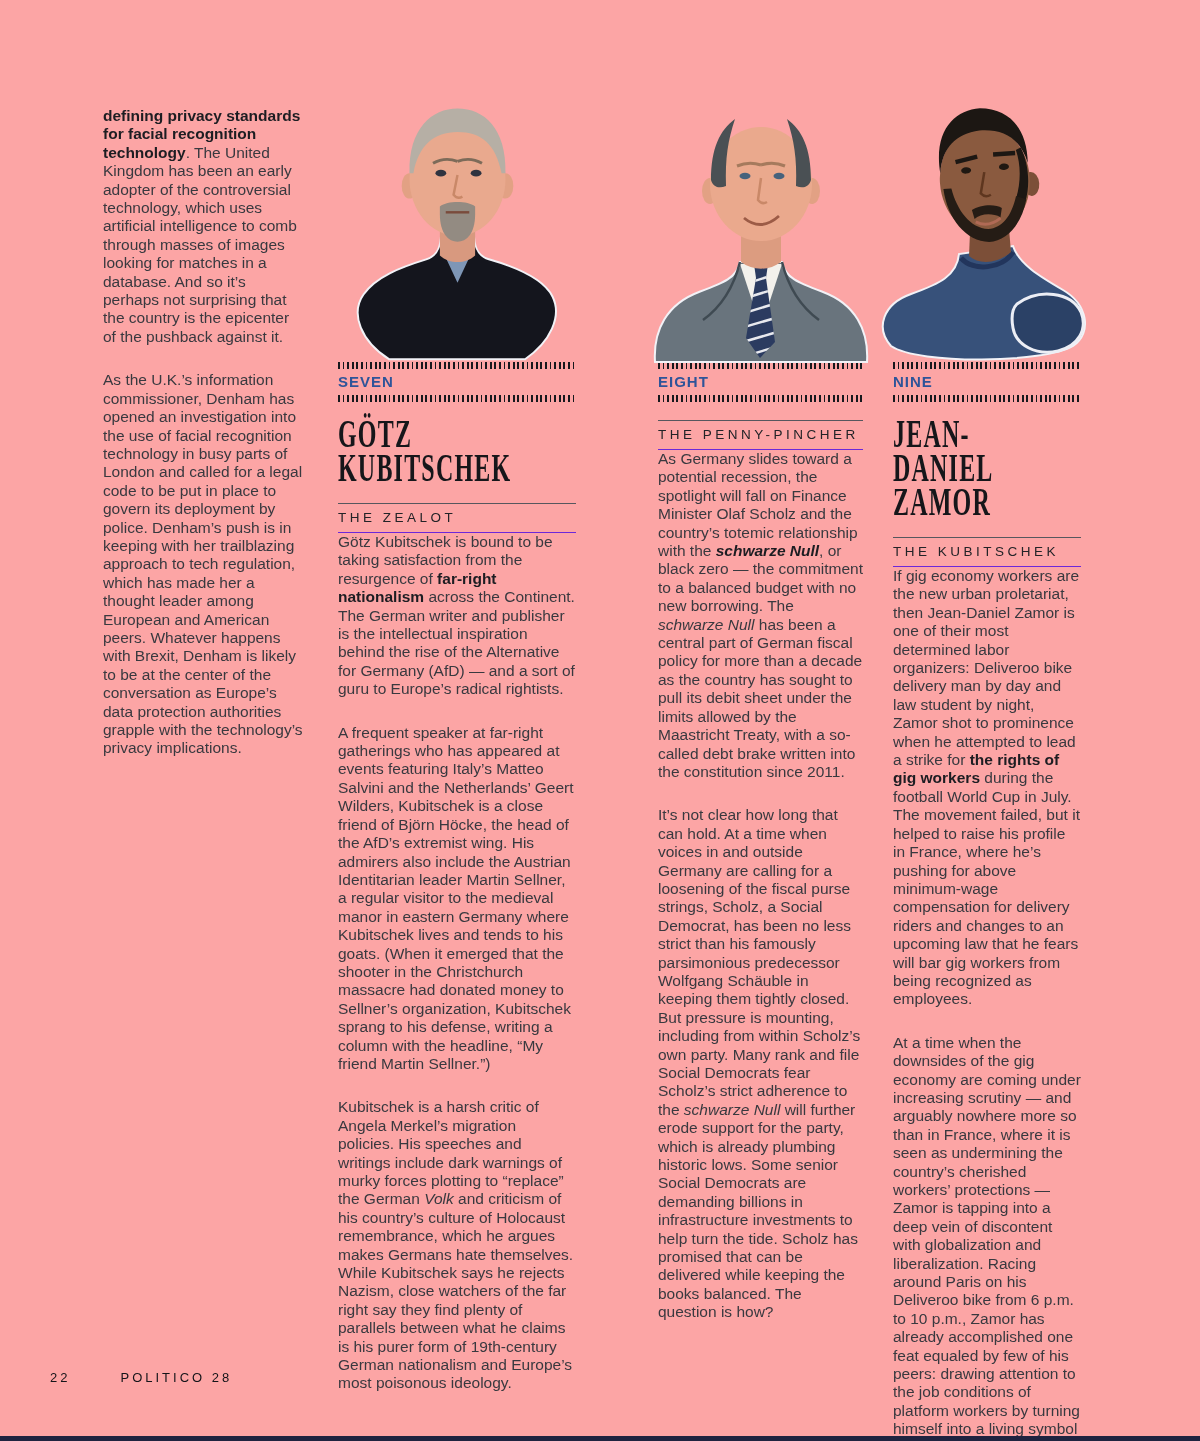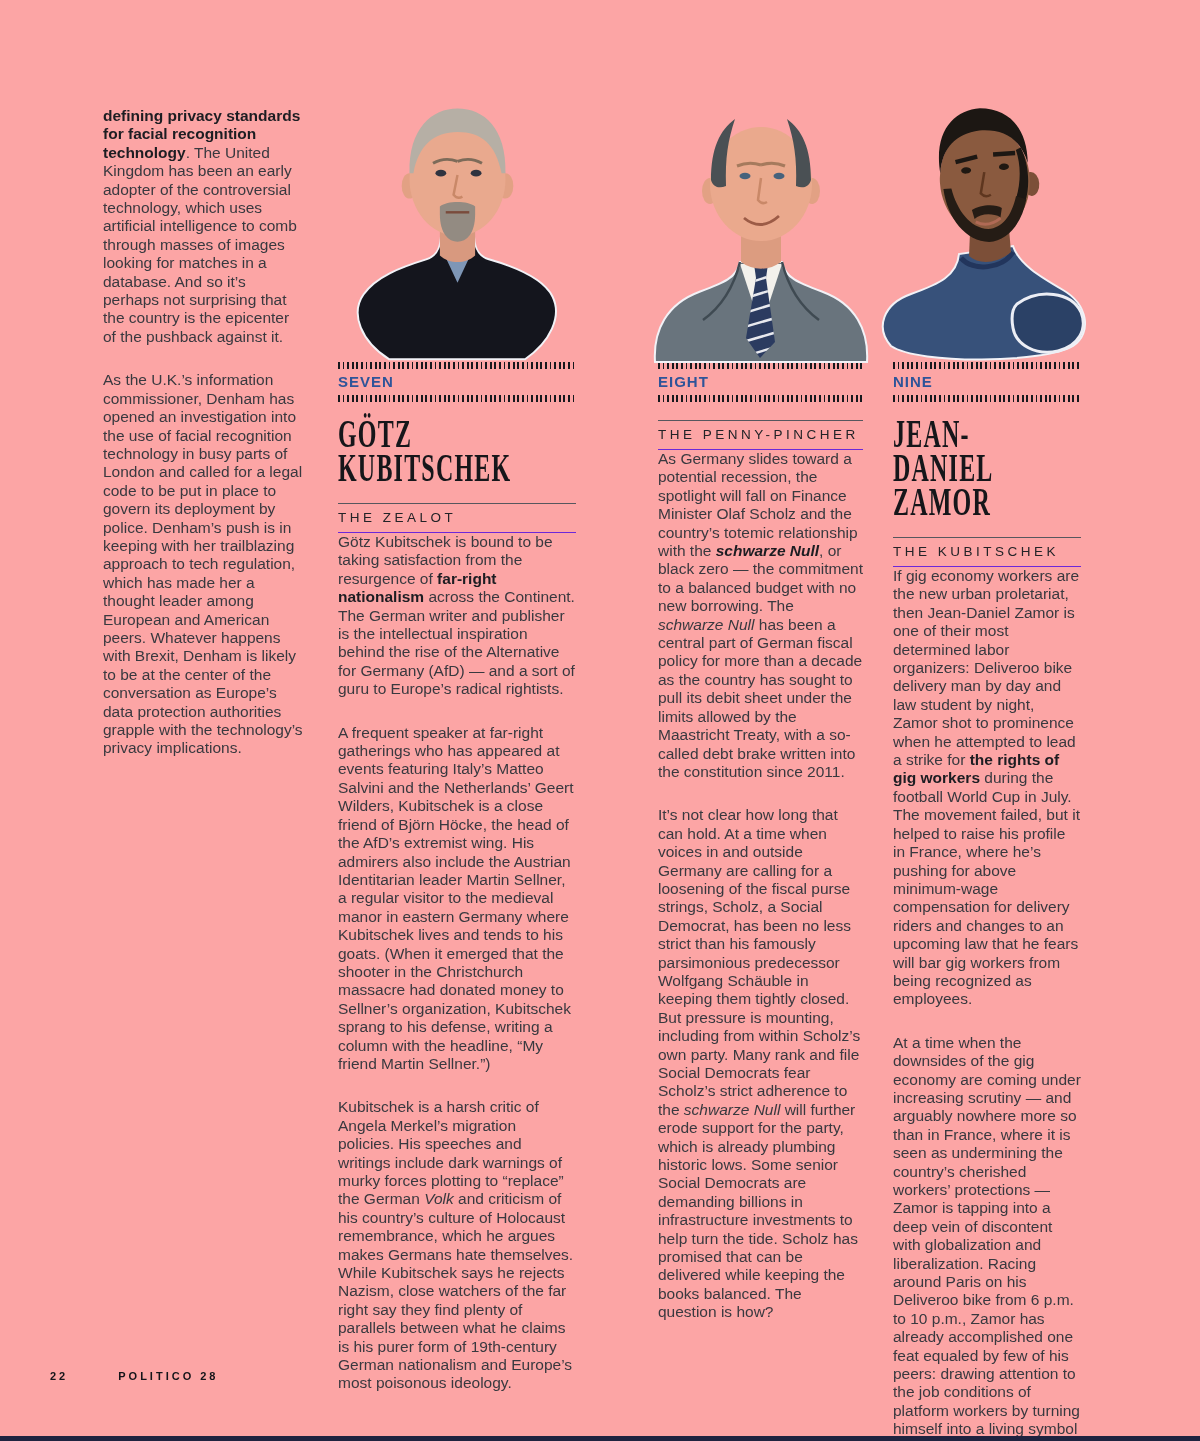--- a/index.html
+++ b/index.html
@@ -58,21 +58,21 @@
     padding:6px 0 7px;
     border-top:1px solid #56575e;
     border-bottom:1px solid #6d28d9;
     font-size:13.5px;letter-spacing:3.5px;
     color:#232327;
   }
   .epithet + .body{}
   
   .footer{
     position:absolute;left:50px;top:1370px;
-    font-weight:700;font-size:11px;letter-spacing:3px;color:#141419;
+    font-weight:400;font-size:13px;letter-spacing:3px;color:#141419;
   }
   .footer .mag{margin-left:50px;}
   .bottom-bar{
     position:absolute;left:0;bottom:0;width:100%;height:5px;
     background:#1f2340;
   }
 </style>
 </head>
 <body>
 

